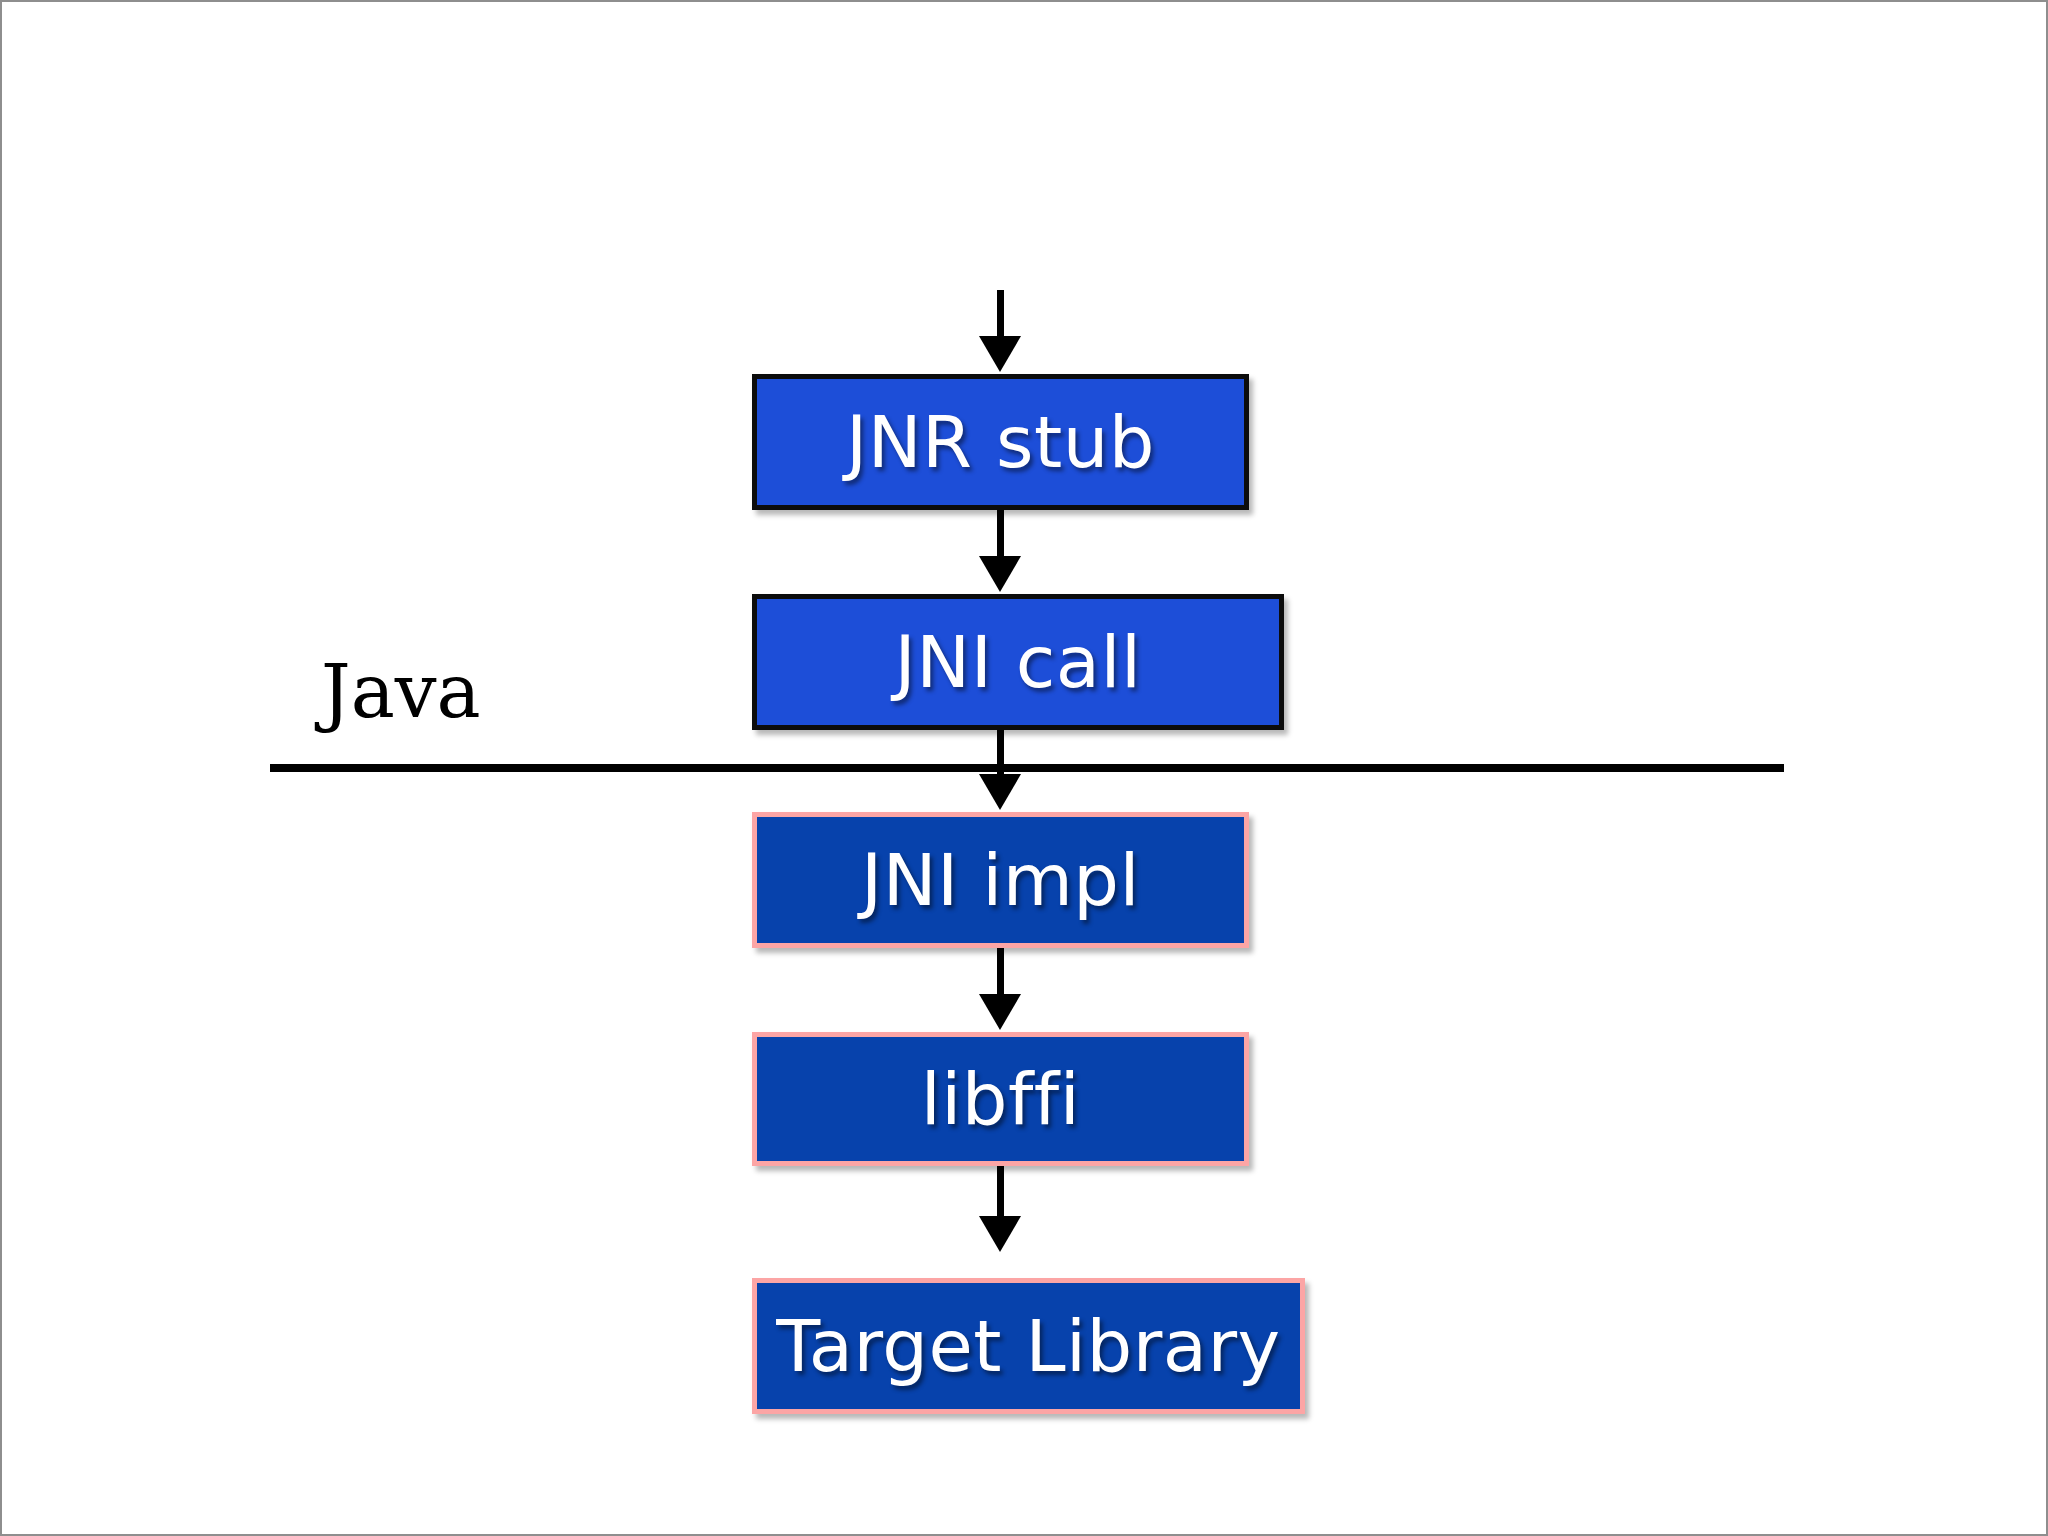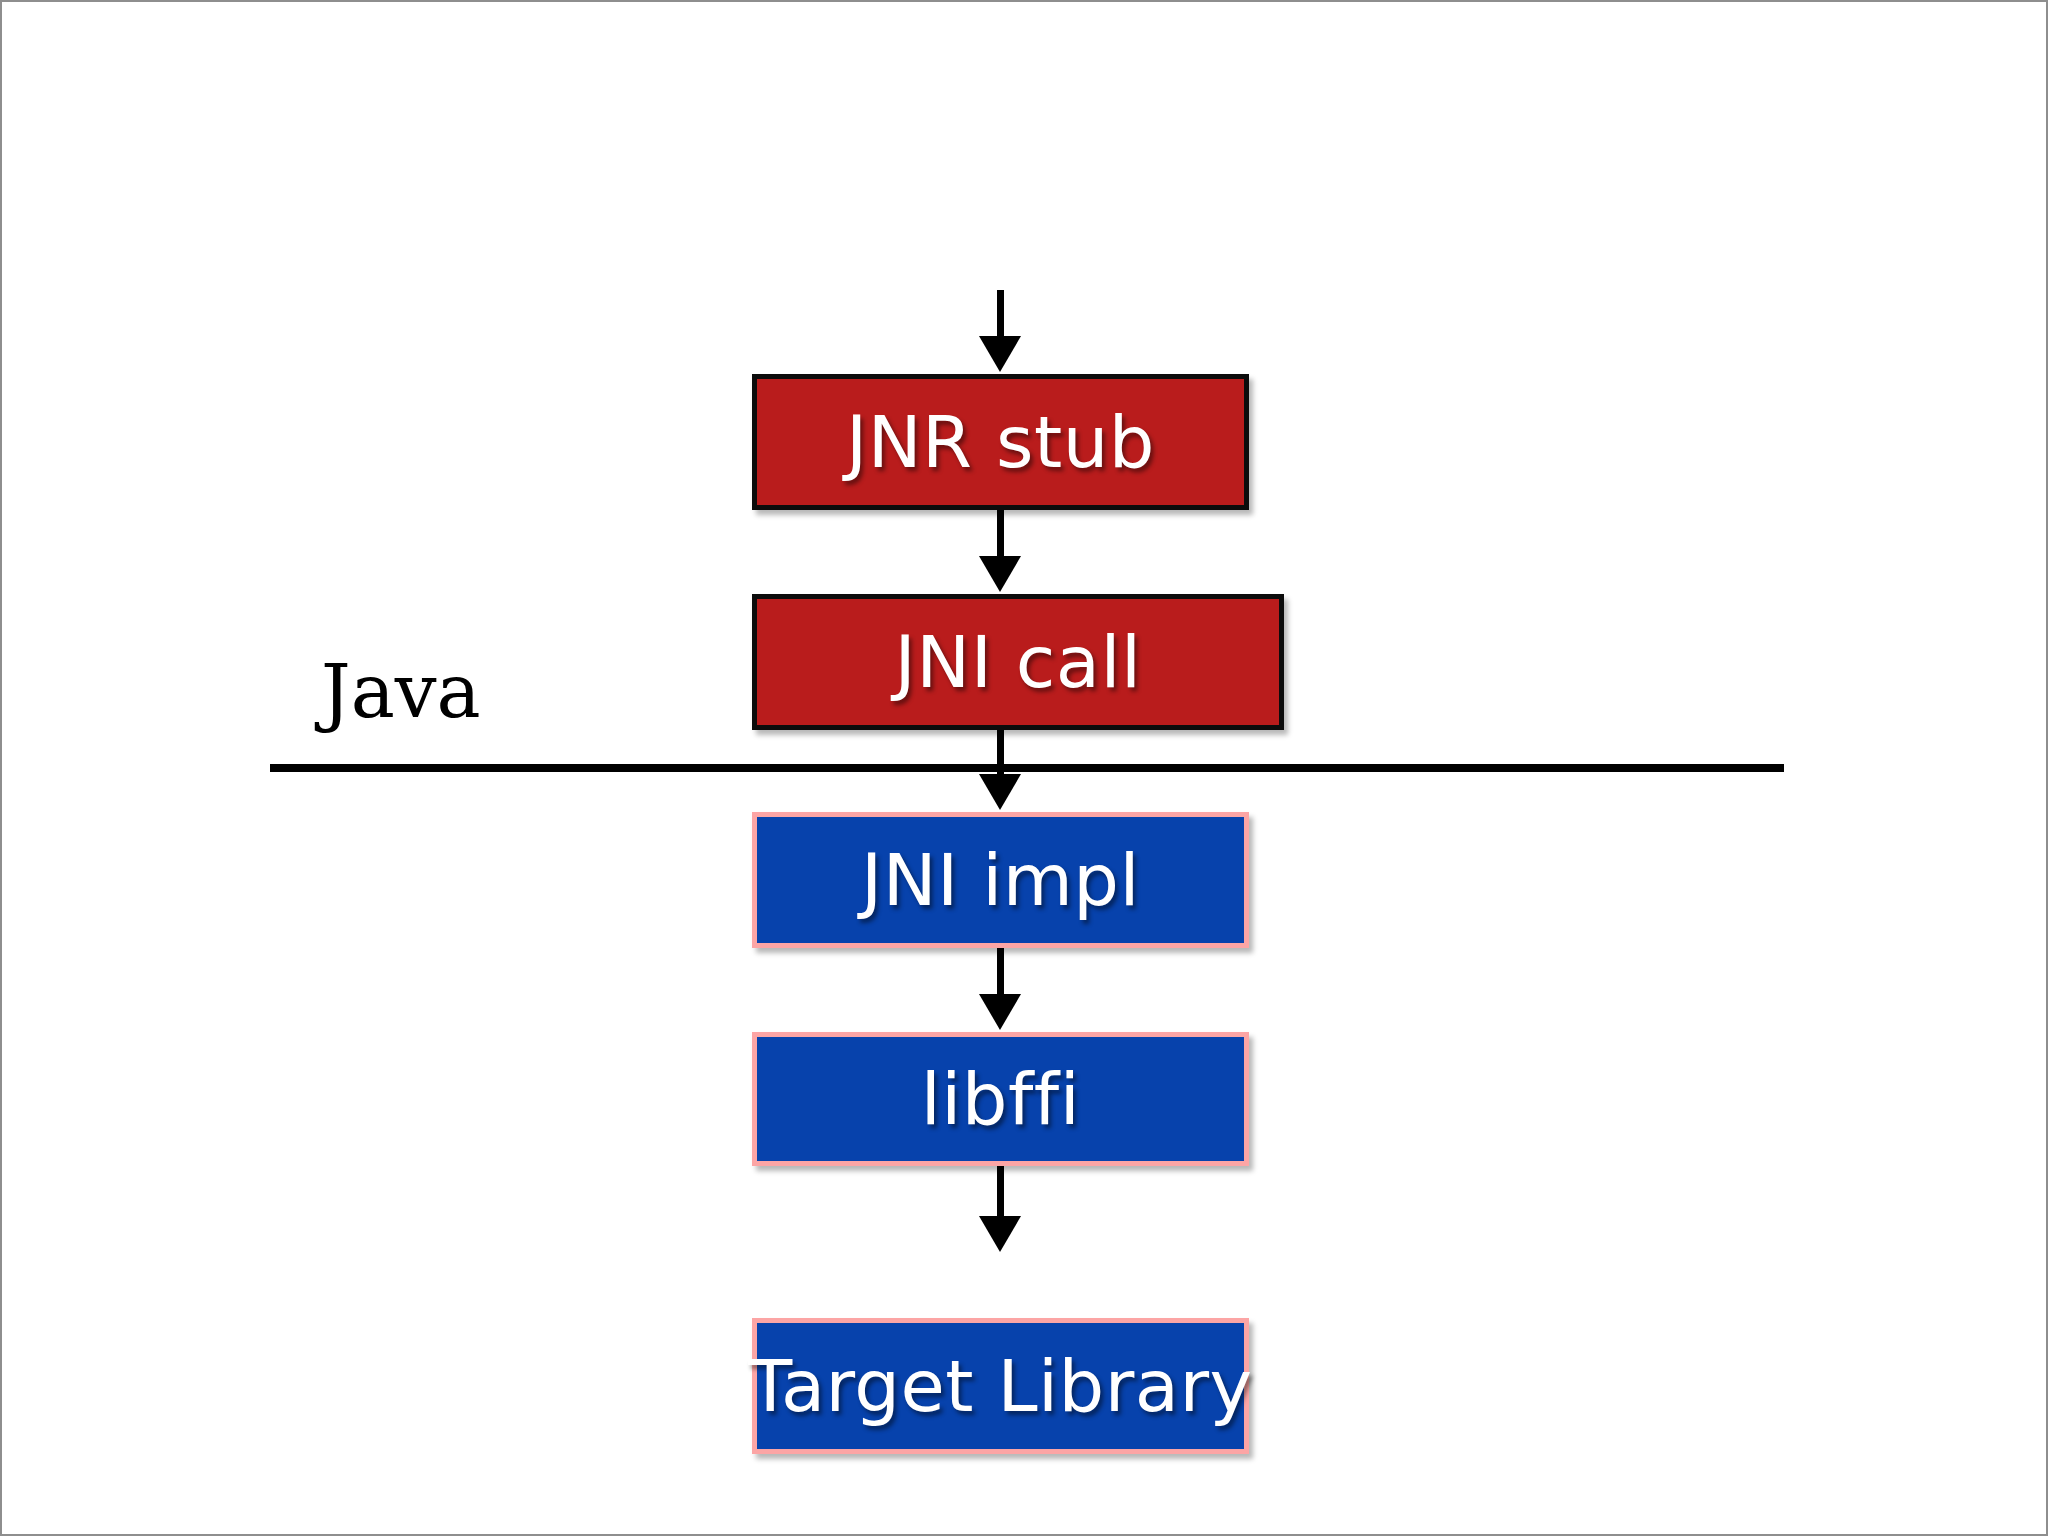--- a/index.html
+++ b/index.html
@@ -32,21 +32,21 @@
     white-space: nowrap;
     text-shadow: 3px 4px 4px rgba(0,0,0,0.45);
   }
 
   .node-purple {
     background: #77509d;
     border: none;
     box-shadow: 6px 7px 7px rgba(0,0,0,0.30);
   }
   .node-green {
-    background: #b91c1c;
+    background: #1d4ed8;
     border: 5px solid #0c0c0c;
     box-shadow: 4px 5px 5px rgba(0,0,0,0.28);
   }
   .node-blue {
     background: #0742ac;
     border: 5px solid #fca5a5;
     box-shadow: 4px 5px 5px rgba(0,0,0,0.28);
   }
 
   .node-label {
@@ -142,17 +142,17 @@
 
   <div class="node node-blue" style="left:750px; top:1030px; width:497px; height:134px;text-align:right;">
     <span class="node-label">libffi</span>
   </div>
 
   <div class="arrow" style="left:962px; top:1164px; width:72px; height:86px;">
     <div class="arrow-shaft" style="height:54px;"></div>
     <div class="arrow-head"></div>
   </div>
 
-  <div class="node node-blue" style="left:750px; top:1316px; width:497px; height:136px;">
+  <div class="node node-blue" style="left:750px; top:1276px; width:553px; height:136px;">
     <span class="node-label">Target Library</span>
   </div>
 
 </div>
 
 </body></html>

